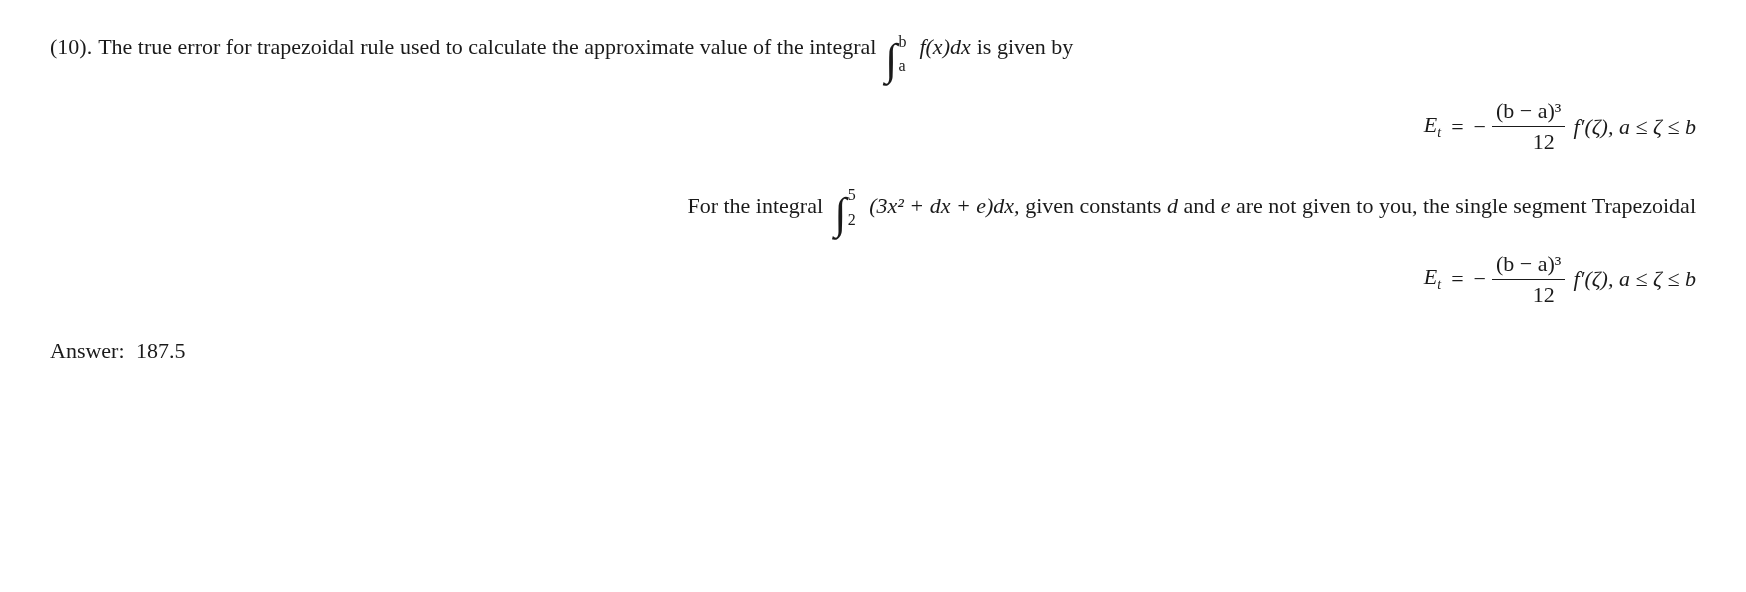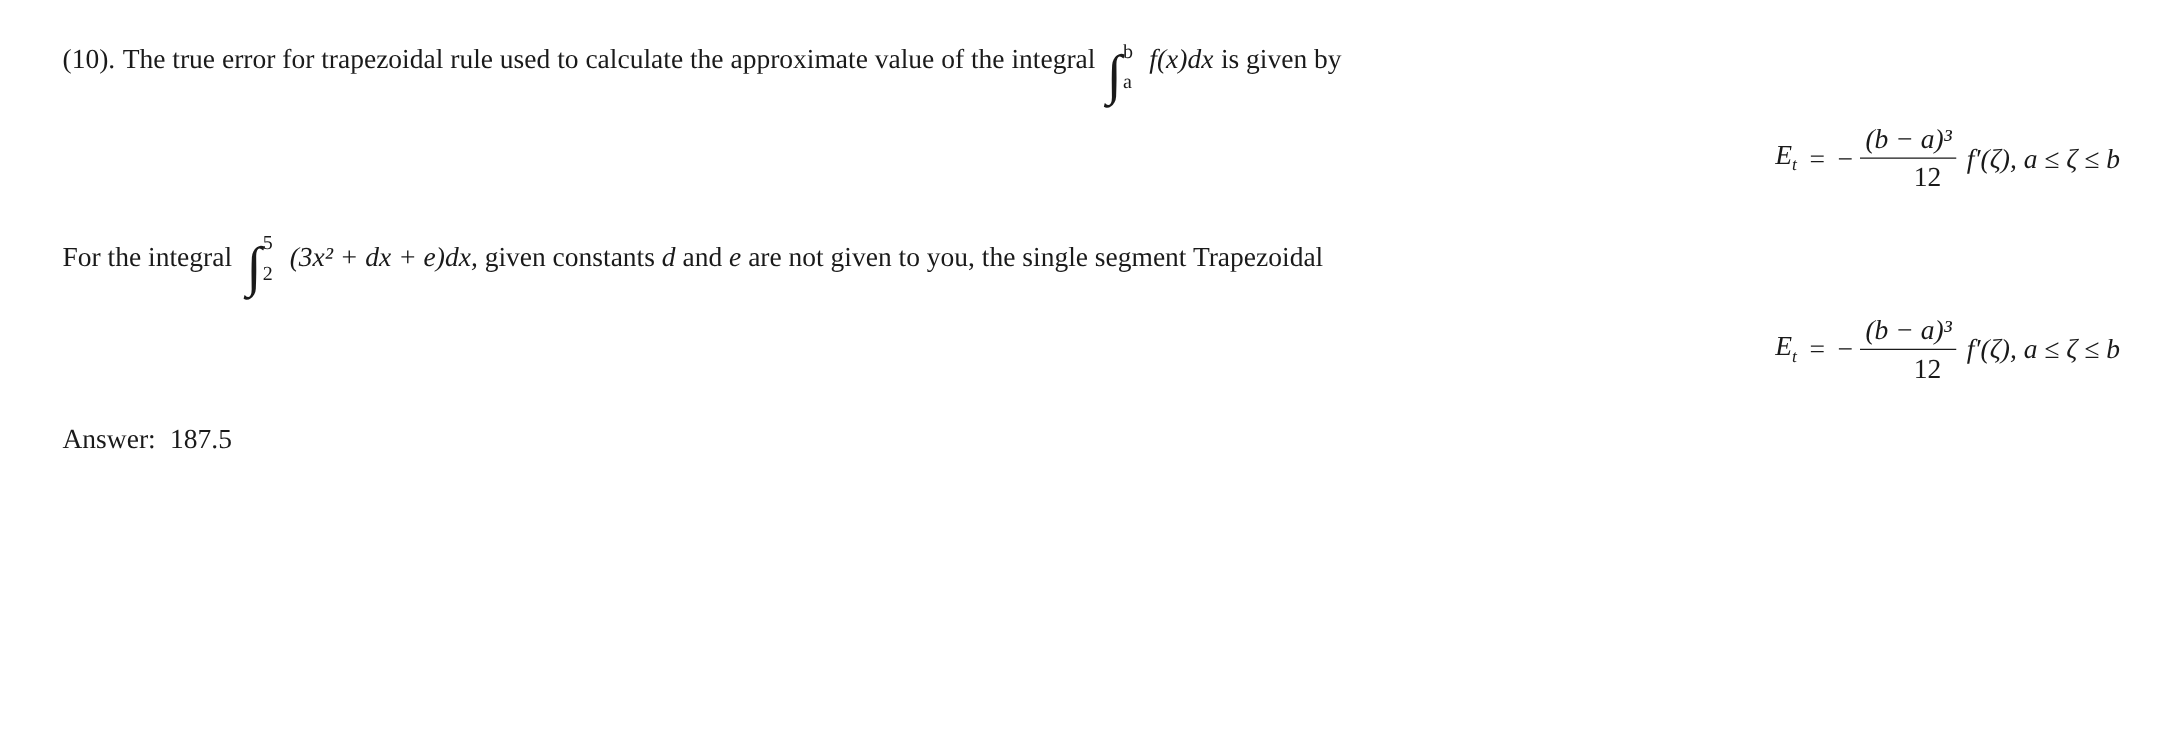--- a/index.html
+++ b/index.html
@@ -43,21 +43,20 @@
       flex-direction: column;
       align-items: center;
       vertical-align: middle;
       margin: 0 2px;
     }
 
     .fraction-num {
       border-bottom: 1.5px solid #1a1a1a;
       padding: 0 4px 2px 4px;
       white-space: nowrap;
-      font-style: italic;
     }
 
     .fraction-den {
       padding: 2px 4px 0 4px;
       margin-left: 30px;
     }
 
     .formula-row {
       display: inline-flex;
       align-items: center;
@@ -66,20 +65,21 @@
     }
 
     .italic {
       font-style: italic;
     }
 
     .paragraph-block {
       margin-bottom: 10px;
       font-size: 22px;
       line-height: 1.55;
+      text-align: right;
     }
 
     .inline-integral-block {
       display: inline-flex;
       align-items: flex-end;
       vertical-align: middle;
       position: relative;
       margin: 0 3px;
     }
 

